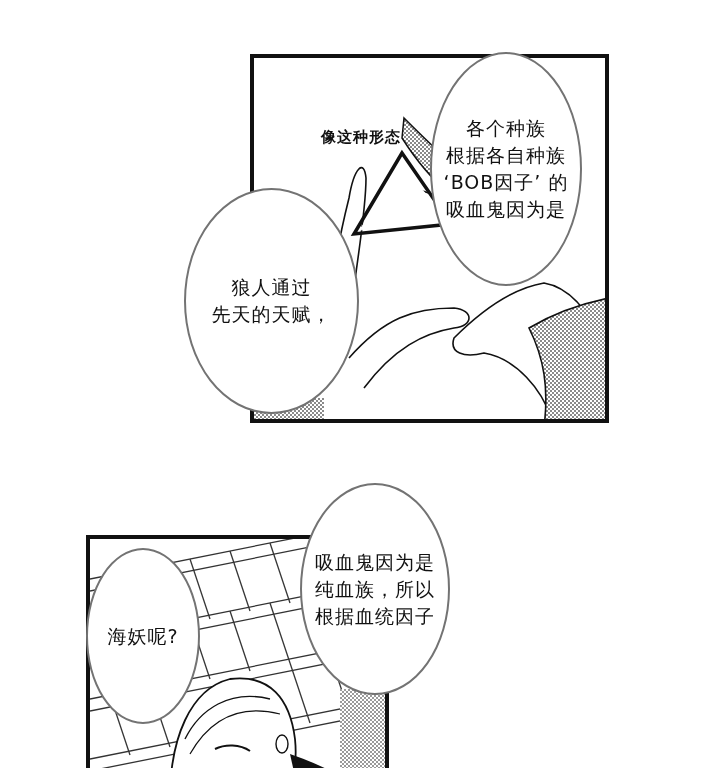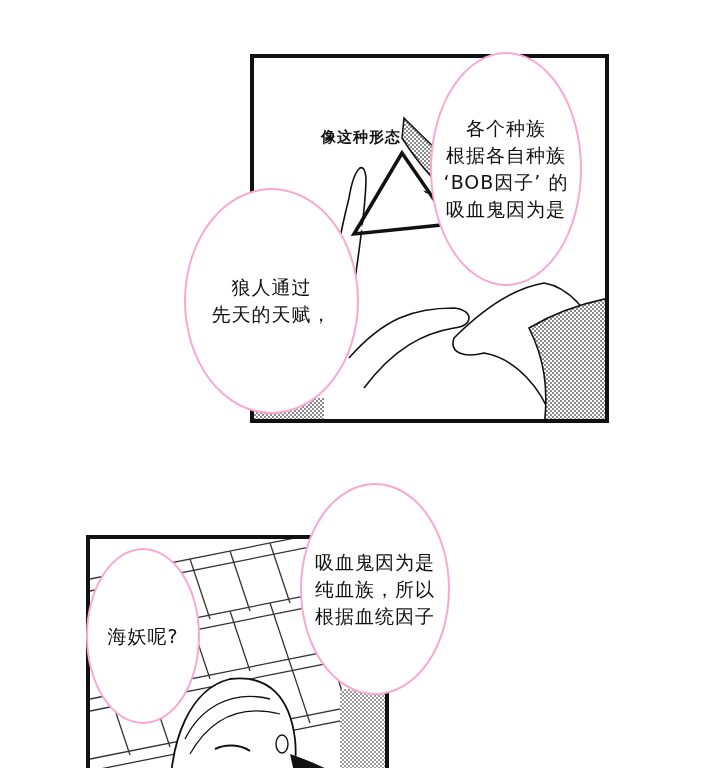--- a/index.html
+++ b/index.html
@@ -1,21 +1,21 @@
 <!DOCTYPE html>
 <html><head>
 <meta charset="utf-8">
 <style>
   html, body { margin:0; padding:0; background:#ffffff; }
   body { width:720px; height:768px; position:relative; overflow:hidden;
          font-family:"DejaVu Sans", "Liberation Sans", sans-serif; color:#111; }
   .panel { position:absolute; border:4px solid #111; background:#fff; overflow:hidden; box-sizing:border-box; }
   #panel-top { left:250px; top:54px; width:359px; height:369px; }
   #panel-bottom { left:86px; top:535px; width:303px; height:260px; }
-  .bubble { position:absolute; border:2px solid #f9a8d4; border-radius:50%; background:#fff;
+  .bubble { position:absolute; border:2px solid #737373; border-radius:50%; background:#fff;
             display:flex; align-items:center; justify-content:center; box-sizing:border-box; z-index:5; }
   .bubble-text { text-align:center; font-size:19px; line-height:27px; letter-spacing:1px; color:#111; }
   .bubble-text span { display:block; white-space:nowrap; }
   .caption { position:absolute; font-size:15px; font-weight:bold; color:#111; z-index:4; letter-spacing:1px; }
   svg.art { position:absolute; left:0; top:0; }
 </style>
 </head>
 <body>
 
 <div class="panel" id="panel-top">

